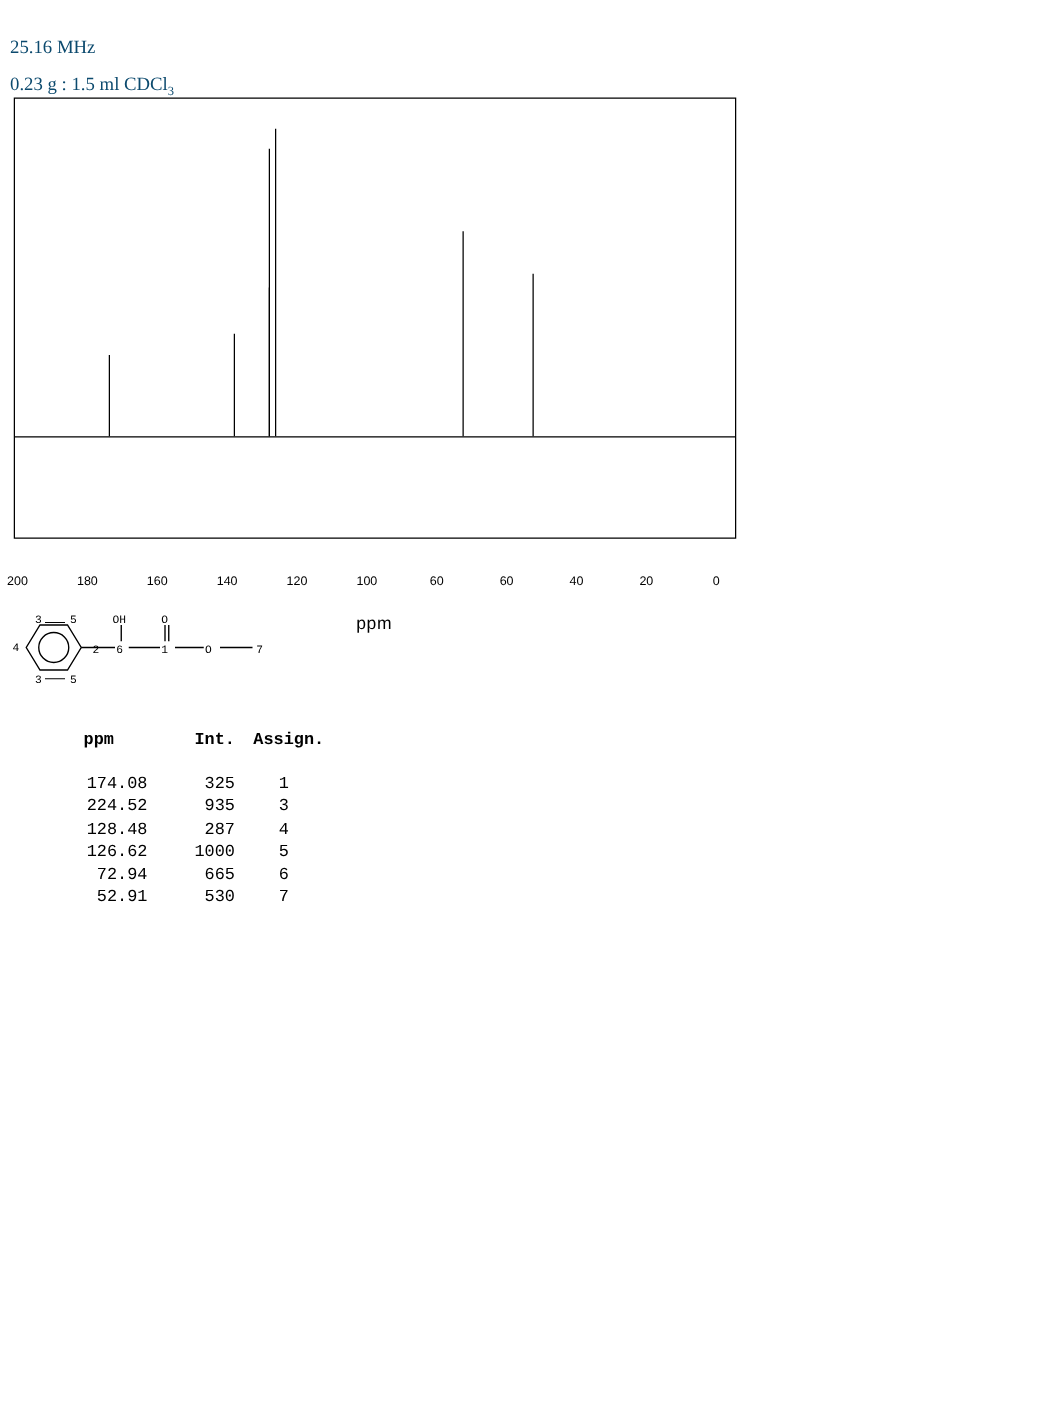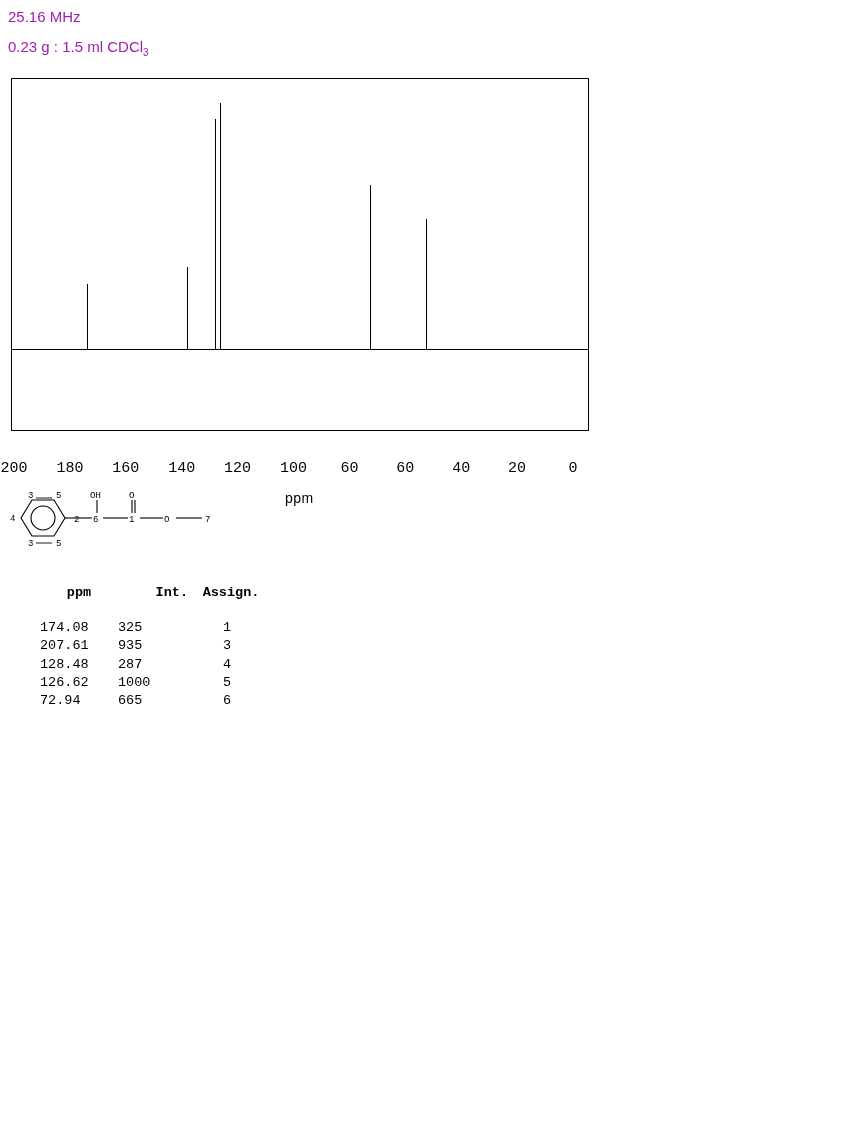--- a/index.html
+++ b/index.html
@@ -12,24 +12,25 @@
     height: 1134px;
     position: relative;
     font-family: "Liberation Serif", serif;
     color: #000000;
     overflow: hidden;
   }
 
   
   .hdr {
     position: absolute;
-    font-family: Liberation Sans, sans-serif;
+    font-family: Liberation Serif, serif;
     font-size: 15px;
-    color: #a21caf;
+    color: #0c4a6e;
     white-space: nowrap;
+    margin-top: 22px;
   }
   #hdr-freq { left: 8px; top: 8px; }
   #hdr-conc { left: 8px; top: 38px; }
   .sub {
     font-size: 10px;
     vertical-align: -4px;
   }
 
   
   #spectrum-frame {
@@ -62,22 +63,22 @@
   #x-axis {
     position: absolute;
     left: 11px;
     top: 432px;
     width: 578px;
     height: 40px;
   }
   .tick-label {
     position: absolute;
     top: 28px;
-    font-family: Liberation Mono, monospace;
-    font-size: 15px;
+    font-family: Liberation Sans, sans-serif;
+    font-size: 10px;
     transform: translateX(-50%);
     white-space: nowrap;
   }
   #ppm-label {
     position: absolute;
     left: 285px;
     top: 490px;
     font-family: "Liberation Sans", sans-serif;
     font-size: 14px;
     letter-spacing: 0.5px;
@@ -100,20 +101,21 @@
     top: 584px;
     font-family: "Liberation Mono", monospace;
     font-size: 13.5px;
     color: #000;
     border-collapse: collapse;
   }
   #assign-table th, #assign-table td {
     padding: 0 0;
     line-height: 18.2px;
     font-weight: normal;
+    text-align: right;
     white-space: pre;
   }
   #assign-table th {
     font-weight: bold;
     padding-bottom: 17px;
   }
   .col-ppm { width: 78px; }
   .col-int { width: 70px; }
   .col-asg { width: 78px; }
   #assign-table th.col-ppm { text-align: center; }
@@ -202,33 +204,38 @@
       <th class="col-asg">Assign.</th>
     </tr>
   </thead>
   <tbody id="assign-body">
       <tr>
         <td class="col-ppm">174.08</td>
         <td class="col-int">325</td>
         <td class="col-asg">1</td>
       </tr>
       <tr>
-        <td class="col-ppm">207.61</td>
+        <td class="col-ppm">224.52</td>
         <td class="col-int">935</td>
         <td class="col-asg">3</td>
       </tr>
       <tr>
         <td class="col-ppm">128.48</td>
         <td class="col-int">287</td>
         <td class="col-asg">4</td>
       </tr>
       <tr>
         <td class="col-ppm">126.62</td>
         <td class="col-int">1000</td>
         <td class="col-asg">5</td>
       </tr>
       <tr>
         <td class="col-ppm">72.94</td>
         <td class="col-int">665</td>
         <td class="col-asg">6</td>
       </tr>
+      <tr>
+        <td class="col-ppm">52.91</td>
+        <td class="col-int">530</td>
+        <td class="col-asg">7</td>
+      </tr>
     </tbody>
 </table>
 
 </body></html>

